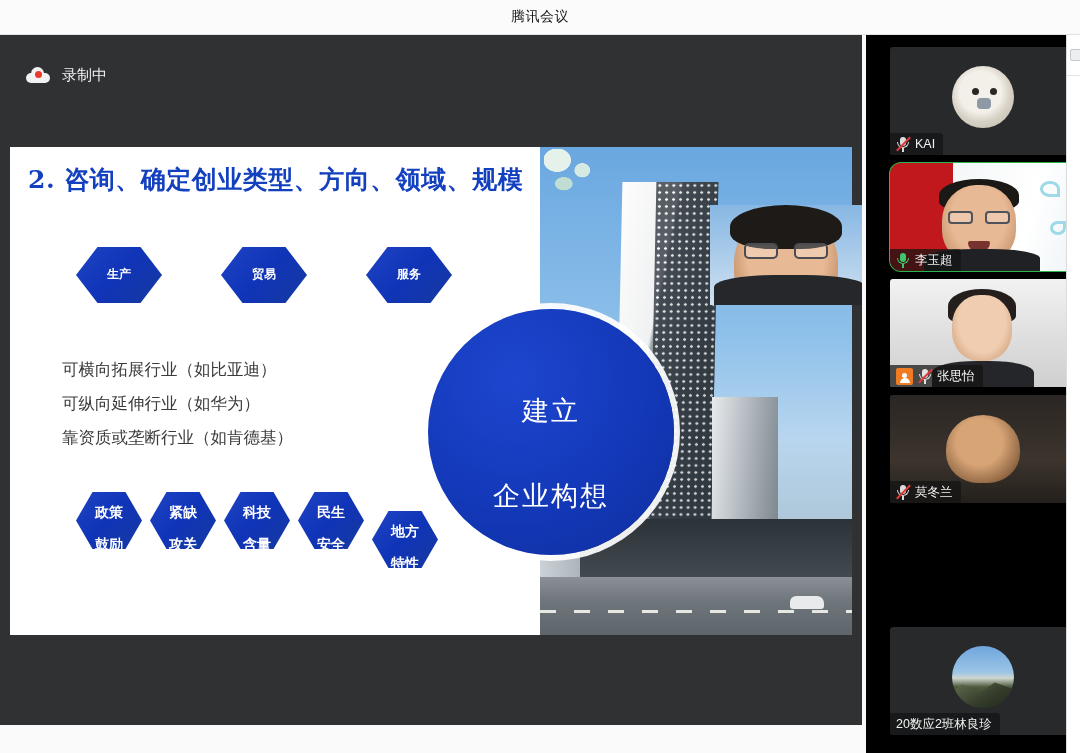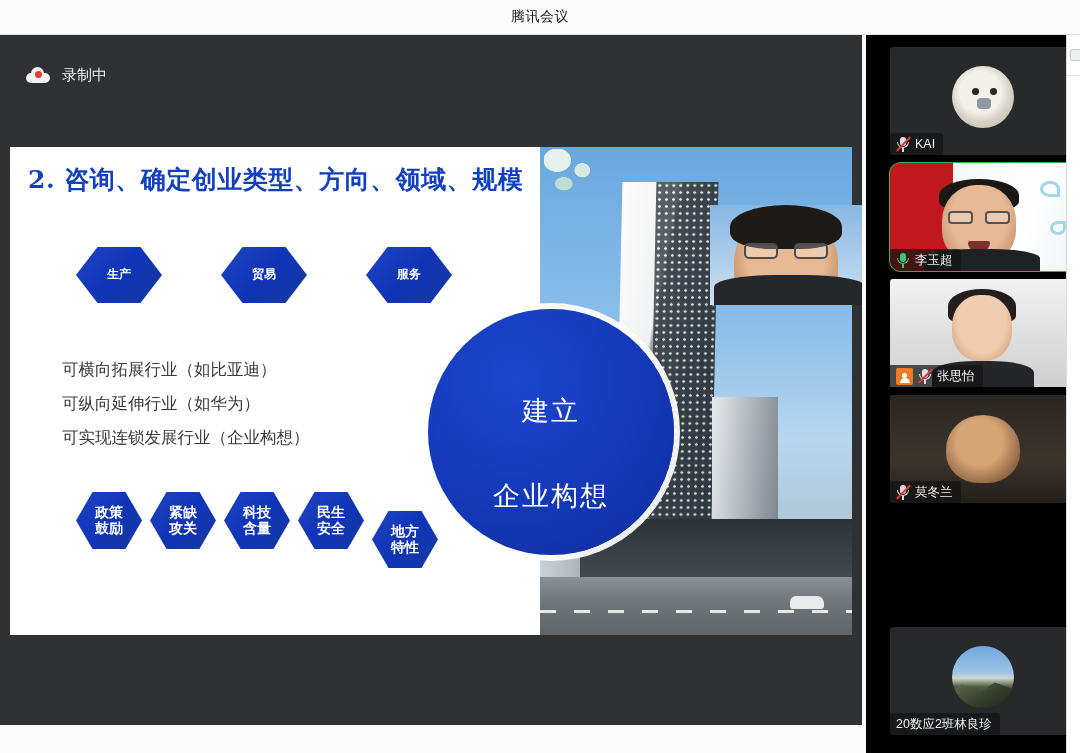--- a/index.html
+++ b/index.html
@@ -51,21 +51,21 @@
   
   .hex {
     position: absolute;
     display: flex; align-items: center; justify-content: center;
     color: #fff; text-align: center; line-height: 1.12;
     background: linear-gradient(135deg, #1f43c4 0%, #1034b7 50%, #16399f 100%);
     clip-path: polygon(25% 0%, 75% 0%, 100% 50%, 75% 100%, 25% 100%, 0% 50%);
   }
   .hex-top { width: 86px; height: 56px; font-size: 12px; font-weight: bold; }
   .hex-bot { width: 66px; height: 57px; font-size: 14px; font-weight: bold; }
-  .hex-bot span { display: block; }
+  .hex-bot span { display: block; margin-top: 16px; }
 
   .bodylines { position: absolute; left: 52px; top: 205px; }
   .bodyline { font-size: 16.5px; color: #3b3b3b; line-height: 34px; white-space: nowrap; }
 
   
   .big-circle {
     position: absolute; left: 418px; top: 162px; width: 246px; height: 246px;
     border-radius: 50%;
     background: radial-gradient(circle at 35% 28%, #1d46cf 0%, #1338b8 55%, #0f2f9e 100%);
     box-shadow: 0 0 0 6px rgba(255,255,255,.92);
@@ -261,21 +261,21 @@
       <div class="hex hex-top" style="left:211px; top:100px;">
         <span>贸易</span>
       </div>
       <div class="hex hex-top" style="left:356px; top:100px;">
         <span>服务</span>
       </div>
 
       <div class="bodylines">
         <div class="bodyline">可横向拓展行业（如比亚迪）</div>
         <div class="bodyline">可纵向延伸行业（如华为）</div>
-        <div class="bodyline">可实现连锁发展行业（企业构想）</div>
+        <div class="bodyline">靠资质或垄断行业（如肯德基）</div>
       </div>
 
       <div class="hex hex-bot" style="left:66px; top:345px;">
         <div>
           <span>政策</span>
           <span>鼓励</span>
         </div>
       </div>
       <div class="hex hex-bot" style="left:140px; top:345px;">
         <div>

